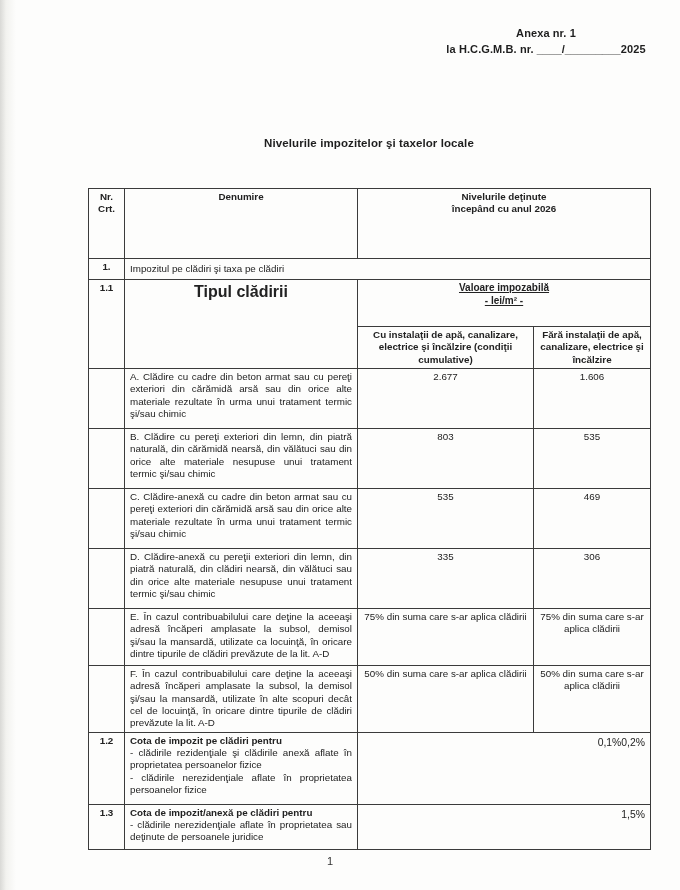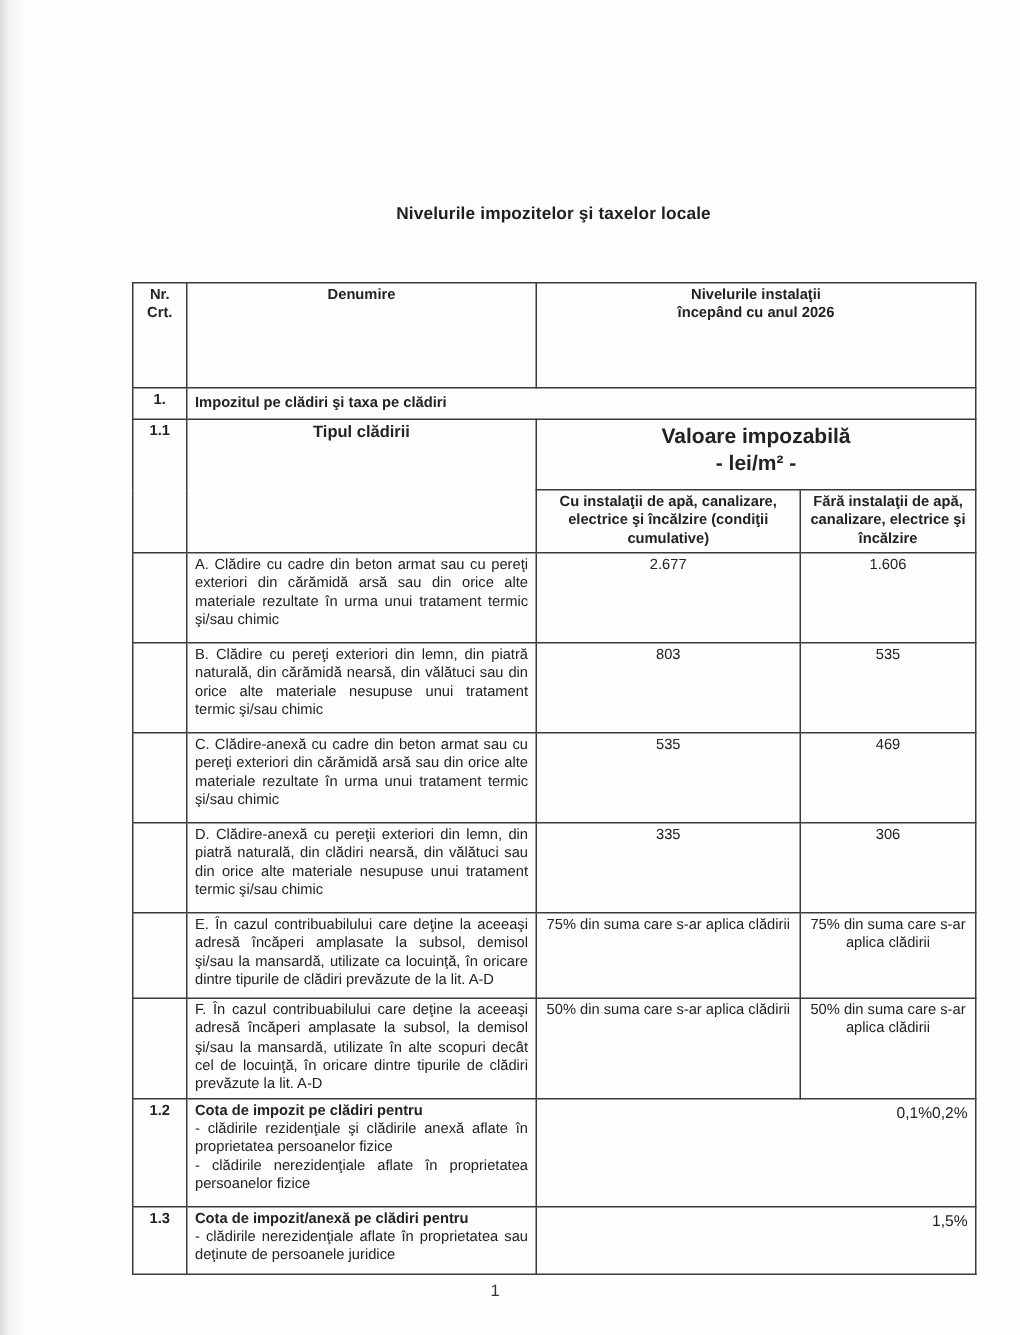--- a/index.html
+++ b/index.html
@@ -81,69 +81,73 @@
   td.val {
     text-align: center;
     vertical-align: middle;
     font-size: 10.4px;
   }
   td.val-bottom { vertical-align: bottom; padding: 0; }
   .stack { display: flex; flex-direction: row; justify-content: flex-end; height: 100%; }
   .stack .v { text-align: center; font-size: 10.4px; line-height: 15px; }
   .gap8 { height: 13px; }
   .pad-b { padding-bottom: 2px; }
-  .section-label { font-weight: bold; font-size: 10.4px; text-align: left; }
+  .section-label { font-weight: normal; font-size: 10.4px; text-align: left; }
   .page-number {
     position: absolute;
     top: 855px;
     left: 0;
     width: 660px;
     text-align: center;
     font-size: 11px;
     color: #333;
   }
 </style>
 </head>
 <body>
 
 <div class="page">
 
+  <div class="annex">
+    <div class="line1">Anexa nr. 1</div>
+    <div class="line2">la H.C.G.M.B. nr. ____/_________2025</div>
+  </div>
 
   <div class="doc-title">Nivelurile impozitelor şi taxelor locale</div>
 
   <table class="tax">
     <colgroup>
       <col class="c-nr">
         <col class="c-den">
         <col class="c-v1">
         <col class="c-v2">
     </colgroup>
 
     <tbody>
         <tr style="height:70px;">
       <td class="hcell">
         <span>Nr.</span><br>
         <span>Crt.</span>
       </td>
       <td class="hcell">Denumire</td>
       <td class="hcell" colspan="2">
-        <span>Nivelurile instalaţii</span><br>
+        <span>Nivelurile deţinute</span><br>
         <span>începând cu anul 2026</span>
       </td>
     </tr>
 
     <tr style="height:21px;">
       <td class="nr-cell nr-mid">1.</td>
       <td colspan="3" class="section-label" style="vertical-align:middle;">Impozitul pe clădiri şi taxa pe clădiri</td>
     </tr>
 
     <tr style="height:47px;">
       <td class="nr-cell" rowspan="2">1.1</td>
-      <td class="hcell" rowspan="2" style="font-size:11px;">Tipul clădirii</td>
-      <td class="hcell" colspan="2" style="font-size:14px;">
+      <td class="hcell" rowspan="2" style="font-size:16px;">Tipul clădirii</td>
+      <td class="hcell" colspan="2" style="font-size:10px;text-decoration:underline;">
         <span>Valoare impozabilă</span><br>
         <span>- lei/m² -</span>
       </td>
     </tr>
     <tr style="height:40px;">
       <td class="subh">Cu instalaţii de apă, canalizare, electrice şi încălzire (condiţii cumulative)</td>
       <td class="subh">Fără instalaţii de apă, canalizare, electrice şi încălzire</td>
     </tr>
 
     <tr style="height:60px;">

